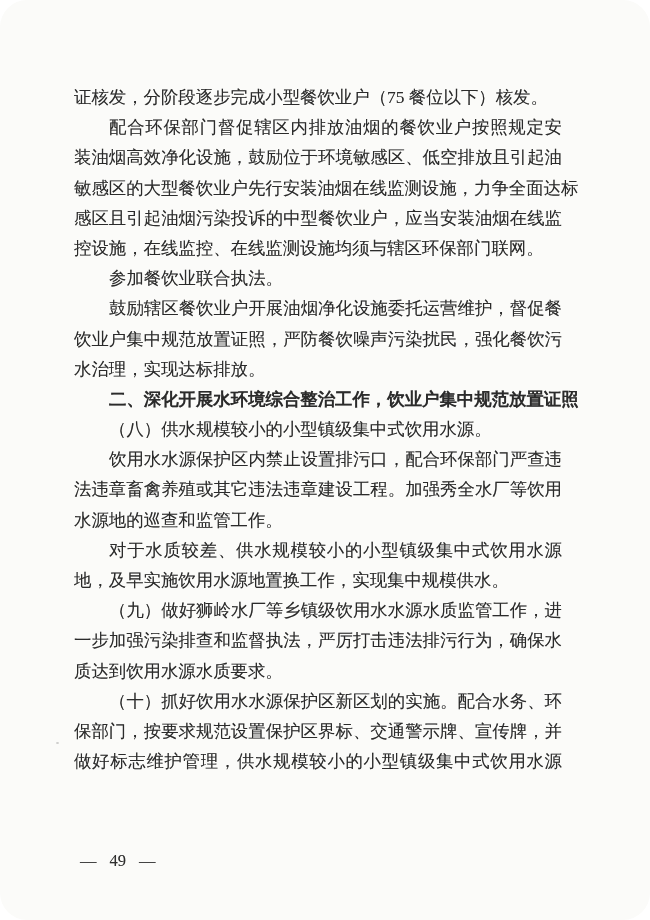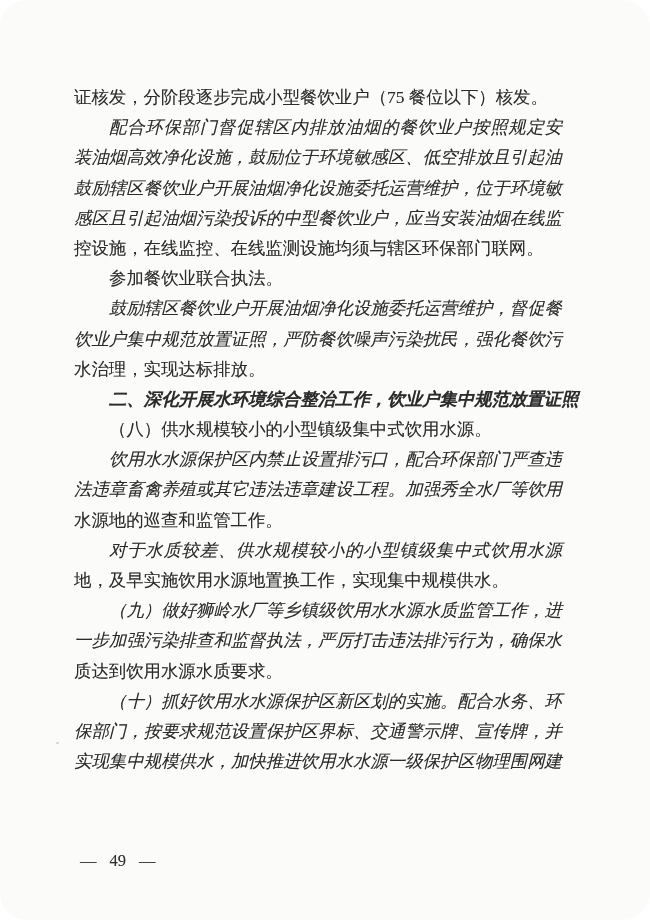--- a/index.html
+++ b/index.html
@@ -27,21 +27,20 @@
   .ln {
     height: 30.2px;
     line-height: 30.2px;
     white-space: nowrap;
     letter-spacing: 0;
   }
   .in { padding-left: 35px; }      
   .f  {                             
     text-align: justify;
     text-align-last: justify;
-    font-style: italic;
   }
   .hd {                             
     font-family: "Liberation Sans", "DejaVu Sans", sans-serif;
     font-weight: 700;
     text-shadow: 0 0 0.4px rgba(30,30,30,0.4);
   }
   .footer {
     position: absolute;
     left: 80px; top: 849px;
     display: flex;
@@ -66,21 +65,21 @@
 
   <div class="text-block">
 
     <div class="para">
       <div class="ln">证核发，分阶段逐步完成小型餐饮业户（75 餐位以下）核发。</div>
     </div>
 
     <div class="para">
       <div class="ln in f">配合环保部门督促辖区内排放油烟的餐饮业户按照规定安</div>
       <div class="ln f">装油烟高效净化设施，鼓励位于环境敏感区、低空排放且引起油</div>
-      <div class="ln f">鼓励辖区餐饮业户开展油烟净化设施委托运营维护，位于环境敏</div>
+      <div class="ln f">敏感区的大型餐饮业户先行安装油烟在线监测设施，力争全面达标</div>
       <div class="ln f">感区且引起油烟污染投诉的中型餐饮业户，应当安装油烟在线监</div>
       <div class="ln">控设施，在线监控、在线监测设施均须与辖区环保部门联网。</div>
     </div>
 
     <div class="para">
       <div class="ln in">参加餐饮业联合执法。</div>
     </div>
 
     <div class="para">
       <div class="ln in f">鼓励辖区餐饮业户开展油烟净化设施委托运营维护，督促餐</div>
@@ -109,21 +108,21 @@
 
     <div class="para">
       <div class="ln in f">（九）做好狮岭水厂等乡镇级饮用水水源水质监管工作，进</div>
       <div class="ln f">一步加强污染排查和监督执法，严厉打击违法排污行为，确保水</div>
       <div class="ln">质达到饮用水源水质要求。</div>
     </div>
 
     <div class="para">
       <div class="ln in f">（十）抓好饮用水水源保护区新区划的实施。配合水务、环</div>
       <div class="ln f">保部门，按要求规范设置保护区界标、交通警示牌、宣传牌，并</div>
-      <div class="ln f">实现集中规模供水，加快推进饮用水水源一级保护区物理围网建</div>
+      <div class="ln f">做好标志维护管理，供水规模较小的小型镇级集中式饮用水源</div>
     </div>
 
   </div>
 
   <div class="footer">
     <span>—</span>
     <span>49</span>
     <span>—</span>
   </div>
 

